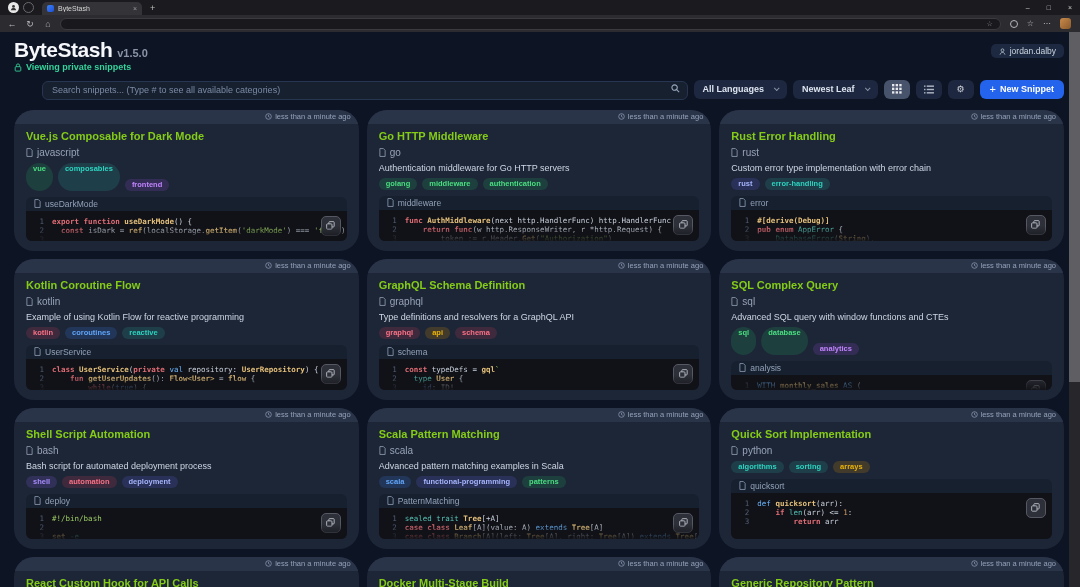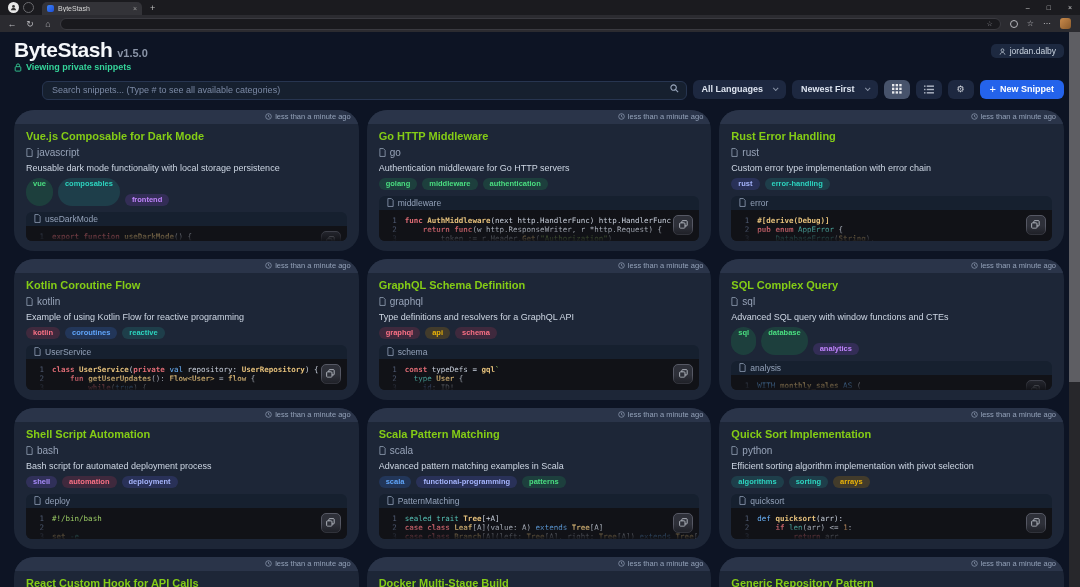--- a/index.html
+++ b/index.html
@@ -158,21 +158,21 @@
       <svg class="search-ic" width="9" height="9" viewBox="0 0 10 10">
           <circle cx="4" cy="4" r="3" fill="none" stroke="#9aa7bd" stroke-width="1.2"></circle>
           <line x1="6.3" y1="6.3" x2="9" y2="9" stroke="#9aa7bd" stroke-width="1.2"></line>
         </svg>
     </div>
     <div class="select-pill">
       <span>All Languages</span>
       <span class="chev"></span>
     </div>
     <div class="select-pill">
-      <span>Newest First</span>
+      <span>Newest Leaf</span>
       <span class="chev"></span>
     </div>
     <div class="icon-btn active">
       <svg width="10" height="10" viewBox="0 0 11 11">
         <g fill="#e5e7eb">
             <rect x="0" y="0" width="2.6" height="2.6"></rect>
             <rect x="4" y="0" width="2.6" height="2.6"></rect>
             <rect x="8" y="0" width="2.6" height="2.6"></rect>
             <rect x="0" y="4" width="2.6" height="2.6"></rect>
             <rect x="4" y="4" width="2.6" height="2.6"></rect>
@@ -214,21 +214,20 @@
       <span>less than a minute ago</span>
     </div>
     <div class="card-body">
       <div class="card-title">Vue.js Composable for Dark Mode</div>
       <div class="lang-row">
         <svg width="7" height="9" viewBox="0 0 8 10">
               <path d="M1 .5 h4 l2 2 v7 h-6 z" fill="none" stroke="#97a3b8" stroke-width="0.9"></path>
             </svg>
         <span>javascript</span>
       </div>
-      <div class="card-desc">Reusable dark mode functionality with local storage persistence</div>
       <div class="tags">
             <span class="tag tag-green">vue</span>
             <span class="tag tag-teal">composables</span>
             <span class="tag tag-purple">frontend</span>
           </div>
       <div class="code-wrap">
         <div class="file-bar">
           <svg width="7" height="9" viewBox="0 0 8 10">
                 <path d="M1 .5 h4 l2 2 v7 h-6 z" fill="none" stroke="#93a1b8" stroke-width="0.9"></path>
               </svg>
@@ -573,21 +572,20 @@
       <span>less than a minute ago</span>
     </div>
     <div class="card-body">
       <div class="card-title">Quick Sort Implementation</div>
       <div class="lang-row">
         <svg width="7" height="9" viewBox="0 0 8 10">
               <path d="M1 .5 h4 l2 2 v7 h-6 z" fill="none" stroke="#97a3b8" stroke-width="0.9"></path>
             </svg>
         <span>python</span>
       </div>
-      <div class="card-desc">Efficient sorting algorithm implementation with pivot selection</div>
       <div class="tags">
             <span class="tag tag-teal">algorithms</span>
             <span class="tag tag-teal">sorting</span>
             <span class="tag tag-yellow">arrays</span>
           </div>
       <div class="code-wrap">
         <div class="file-bar">
           <svg width="7" height="9" viewBox="0 0 8 10">
                 <path d="M1 .5 h4 l2 2 v7 h-6 z" fill="none" stroke="#93a1b8" stroke-width="0.9"></path>
               </svg>

